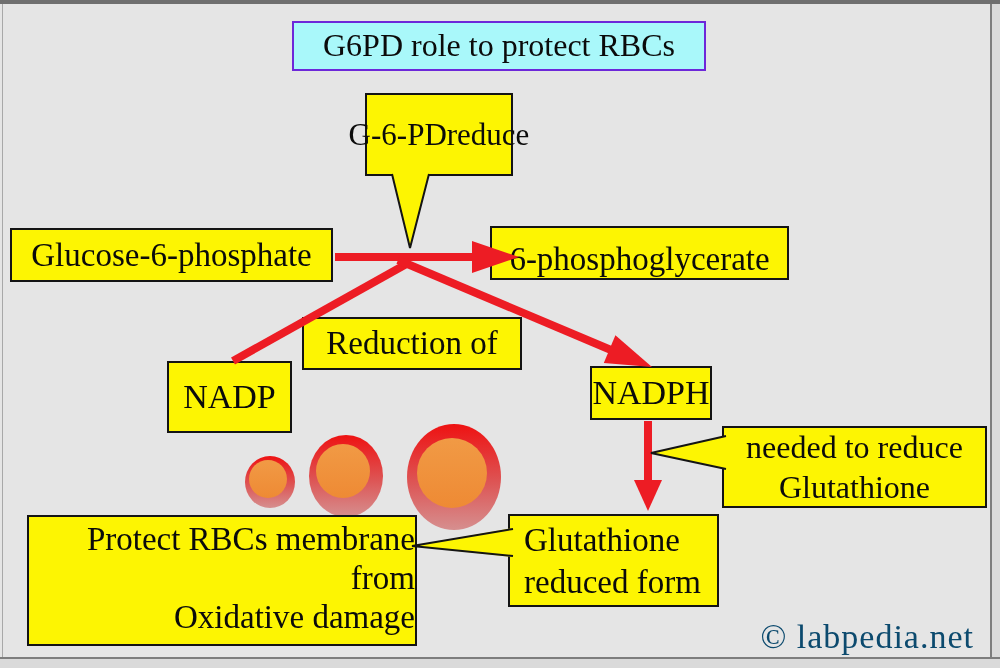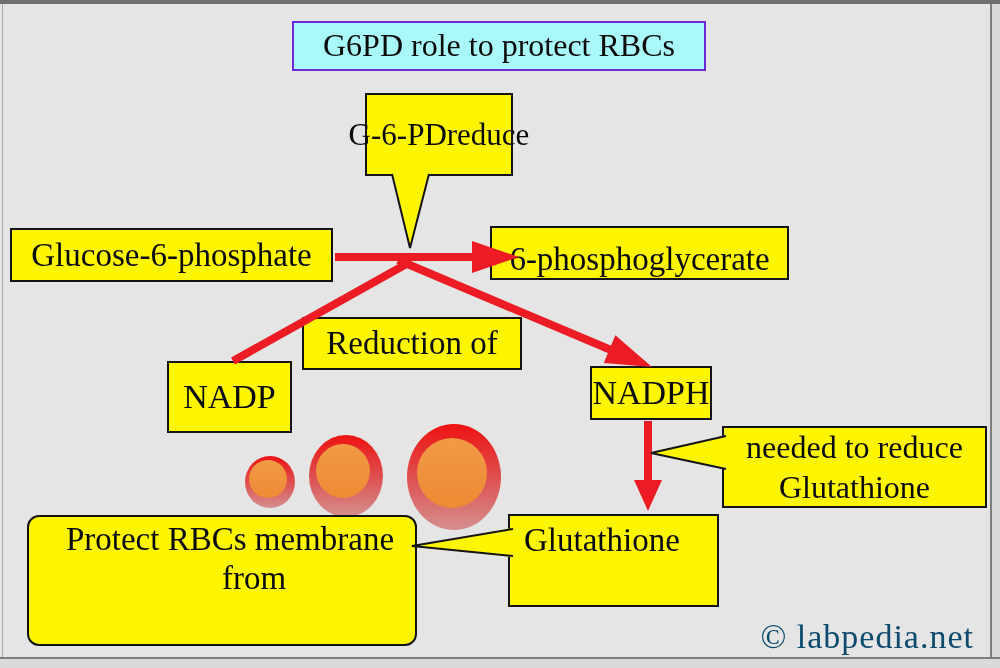--- a/index.html
+++ b/index.html
@@ -37,21 +37,21 @@
   #reduction-box{left:302px;top:317px;width:220px;height:53px;}
   #nadp-box{left:167px;top:361px;width:125px;height:72px;font-size:34px;}
   #nadph-box{left:590px;top:366px;width:122px;height:54px;font-size:34px;}
   #needed-box{left:722px;top:426px;width:265px;height:82px;flex-direction:column;font-size:32px;line-height:38px;justify-content:space-between;}
   #glutathione-box{
     left:508px;top:514px;width:211px;height:93px;
     display:block;text-align:left;padding:3px 0 0 14px;font-size:33px;line-height:42px;
   }
   #protect-box{
     left:27px;top:515px;width:390px;height:131px;
-    display:block;text-align:center;padding-top:3px;font-size:33px;line-height:39px;border-radius:12px;
+    display:block;text-align:right;padding-top:3px;font-size:33px;line-height:39px;
   }
   #protect-box .l1{padding-left:16px;}
   #protect-box .l2{padding-left:64px;}
   #protect-box .l3{padding-left:30px;}
 
   #watermark{
     position:absolute;z-index:2;right:26px;bottom:12px;
     font-size:34px;color:#0c4a6e;letter-spacing:1px;
   }
 </style>
@@ -122,25 +122,27 @@
     <span>NADPH</span>
   </div>
 
   <div class="ybox" id="needed-box">
     <div>needed to reduce</div>
     <div>Glutathione</div>
   </div>
 
   <div class="ybox" id="glutathione-box">
     <div>Glutathione</div>
+    <div>reduced form</div>
   </div>
 
   <div class="ybox" id="protect-box">
     <div class="l1">Protect RBCs membrane</div>
     <div class="l2">from</div>
+    <div class="l3">Oxidative damage</div>
   </div>
 
   <div id="watermark">
     <span>© labpedia.net</span>
   </div>
 
   <svg id="arrow-layer" class="layer" width="1000" height="668" viewBox="0 0 1000 668">
 
     <polygon points="392,173 429,173 410,248" fill="#fdf502"></polygon>
     <path d="M392,174 L410,248 L429,174" fill="none" stroke="#141414" stroke-width="2"></path>

